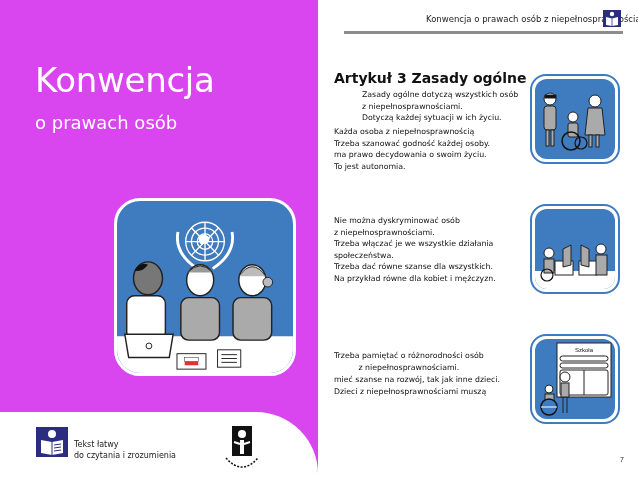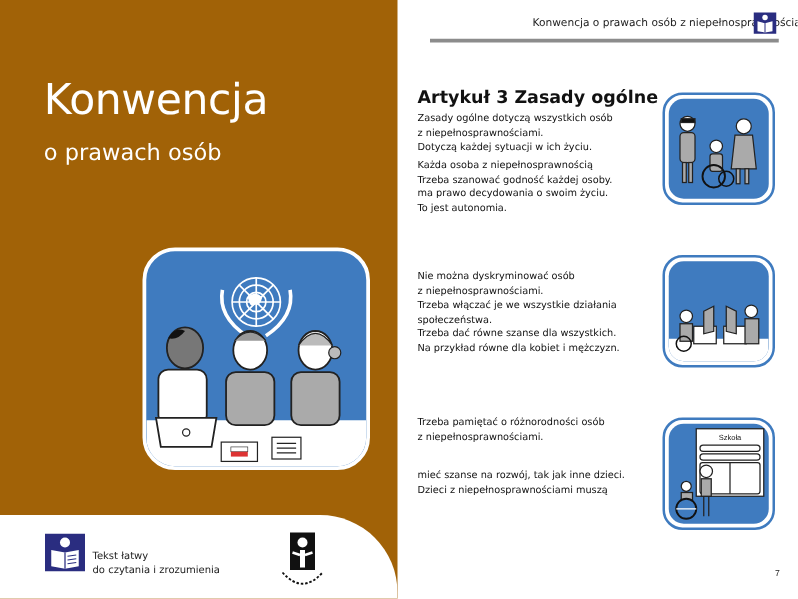--- a/index.html
+++ b/index.html
@@ -2,21 +2,21 @@
 <html><head>
   <meta charset="utf-8">
   <style>
     * { margin: 0; padding: 0; box-sizing: border-box; }
     html, body { width: 638px; height: 479px; overflow: hidden; background: #ffffff; }
     body { position: relative; font-family: "Liberation Sans", sans-serif; }
 
     
     .cover {
       position: absolute; left: 0; top: 0; width: 318px; height: 479px;
-      background: #a16207; overflow: hidden;
+      background: #d946ef; overflow: hidden;
     }
     .cover-title {
       position: absolute; left: 35px; top: 60px; color: #fff;
       font-family: "DejaVu Sans", sans-serif; font-size: 34px; font-weight: normal;
       letter-spacing: -0.3px;
     }
     .cover-sub {
       position: absolute; left: 35px; color: #fff;
       font-family: "DejaVu Sans", sans-serif; font-size: 18px;
     }
@@ -181,21 +181,21 @@
     <svg viewBox="0 0 18 17">
       <circle cx="9" cy="4" r="2.2" fill="#fff"></circle>
       <path d="M3,7 L9,8.5 L15,7 L15,15 L9,16 L3,15 Z" fill="#fff"></path>
       <line x1="9" y1="8.5" x2="9" y2="16" stroke="#2a2d80" stroke-width=".8"></line>
     </svg>
   </div>
   <div class="page-header-rule"></div>
 
   <div class="article-title">Artykuł 3 Zasady ogólne</div>
 
-  <div class="para" style="top:89px;">
+  <div class="para" style="top:89px;margin-left:28px;">
     <div>Zasady ogólne dotyczą wszystkich osób</div>
     <div>z niepełnosprawnościami.</div>
     <div>Dotyczą każdej sytuacji w ich życiu.</div>
   </div>
   <div class="para" style="top:126px;">
     <div>Każda osoba z niepełnosprawnością</div>
     <div>Trzeba szanować godność każdej osoby.</div>
     <div>ma prawo decydowania o swoim życiu.</div>
     <div>To jest autonomia.</div>
   </div>
@@ -241,21 +241,21 @@
           <rect x="44" y="52" width="18" height="14" fill="#fff"></rect>
           <path d="M46,36 L54,40 L54,58 L46,56 Z" fill="#aaa"></path>
           <circle cx="66" cy="40" r="5" fill="#fff"></circle>
           <rect x="61" y="46" width="11" height="20" fill="#aaa"></rect>
         </g>
         <circle cx="12" cy="66" r="6" fill="none" stroke="#111" stroke-width="1.2"></circle>
       </svg>
     </div>
   </div>
 
-  <div class="para" style="top:332px;">
+  <div class="para" style="top:350px;text-align:center;">
     <div>Trzeba pamiętać o różnorodności osób</div>
     <div>z niepełnosprawnościami.</div>
   </div>
   <div class="para" style="top:374px;">
     <div>mieć szanse na rozwój, tak jak inne dzieci.</div>
     <div>Dzieci z niepełnosprawnościami muszą</div>
   </div>
   <div class="pic" style="top:334px;">
     <div class="pic-inner">
       <svg viewBox="0 0 80 80">

